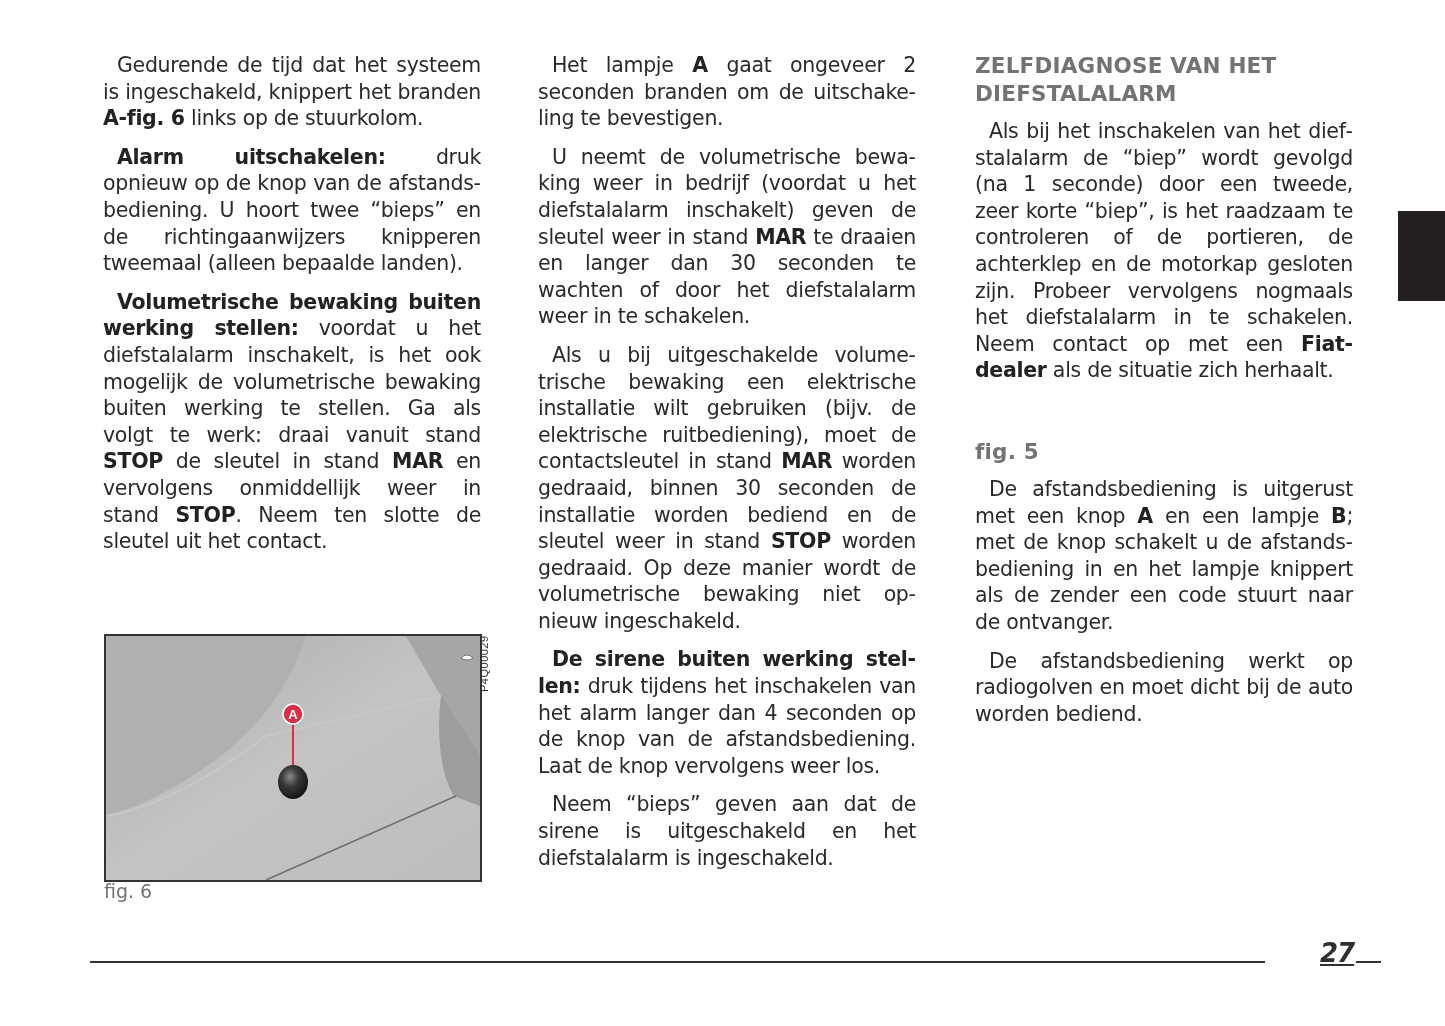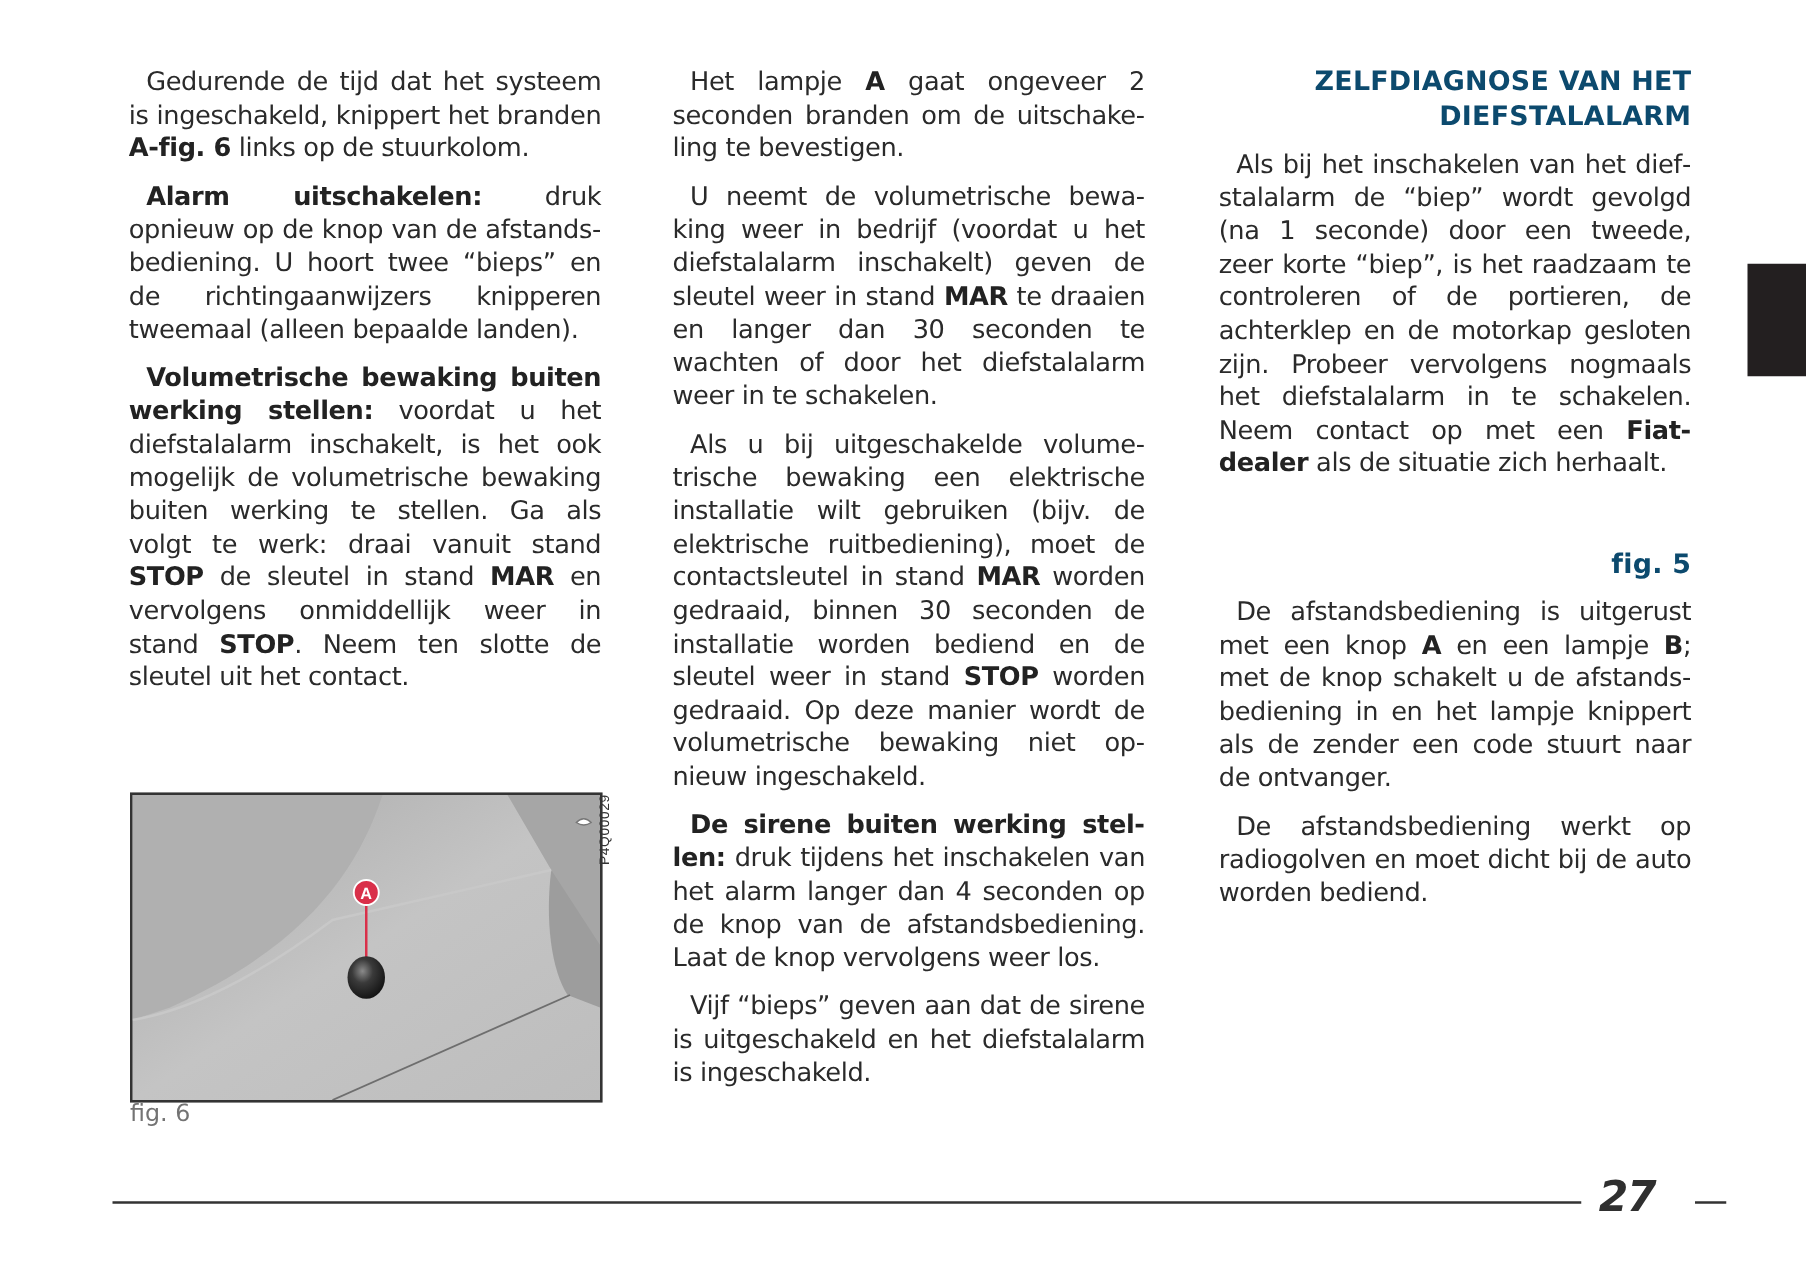--- a/index.html
+++ b/index.html
@@ -6,42 +6,42 @@
   body {
     width: 1445px; height: 1026px; background: #ffffff; position: relative; overflow: hidden;
     font-family: "DejaVu Sans", sans-serif; color: #2a2a2a;
   }
   .col { position: absolute; top: 52px; width: 378px; font-size: 20.5px; line-height: 26.6px; letter-spacing: -0.3px; }
   .col p { margin: 0 0 12px 0; text-align: justify; text-indent: 14px; hyphens: manual; }
   #col1 { left: 103px; }
   #col2 { left: 538px; }
   #col3 { left: 975px; }
   b { font-weight: bold; color: #222; }
-  h2 { margin: 0 0 10px 0; font-size: 21.5px; line-height: 28px; font-weight: bold; letter-spacing: 0.2px; color: #0c4a6e; text-align: right; }
+  h2 { margin: 0 0 10px 0; font-size: 21.5px; line-height: 28px; font-weight: bold; letter-spacing: 0.2px; color: #737373; }
   h3 { margin: 0 0 12px 14px; font-size: 21px; line-height: 26px; font-weight: bold; color: #222; }
   .gap { height: 14px; }
 
   #figure {
     position: absolute; left: 104px; top: 634px; width: 374px; height: 244px;
     border: 2px solid #333; background: #b9b9b9; overflow: hidden;
   }
   #figure svg { position: absolute; left: 0; top: 0; }
   #fig-code {
     position: absolute; left: 478px; top: 632px; width: 18px; height: 60px;
     writing-mode: vertical-rl; transform: rotate(180deg);
     font-family: "Liberation Sans", sans-serif; font-size: 11px; color: #333; letter-spacing: 0.5px;
   }
   #fig-caption { position: absolute; left: 104px; top: 880px; font-size: 19px; color: #737373; }
 
   #side-tab { position: absolute; left: 1398px; top: 211px; width: 47px; height: 90px; background: #231f20; }
 
   #footer-line-left { position: absolute; left: 90px; top: 961px; width: 1175px; height: 2px; background: #333; }
   #page-number {
-    position: absolute; left: 1279px; top: 938px; font-family: "DejaVu Sans", sans-serif;
-    font-size: 34px; font-weight: bold; font-style: italic; color: #2f2f2f; letter-spacing: -1px;
+    position: absolute; left: 1320px; top: 938px; font-family: "DejaVu Sans", sans-serif;
+    font-size: 26px; font-weight: bold; font-style: italic; color: #2f2f2f; letter-spacing: -1px; text-decoration: underline;
   }
   #footer-line-right { position: absolute; left: 1356px; top: 961px; width: 25px; height: 2px; background: #333; }
 </style>
 </head>
 <body>
 
 <div class="col" id="col1">
   <p><span>Gedurende de tijd dat het systeem is ingeschakeld, knippert het branden </span><b>A-fig. 6</b><span> links op de stuurkolom.</span></p>
   <p><b>Alarm uitschakelen:</b><span> druk opnieuw op de knop van de afstands­bediening. U hoort twee “bieps” en de richtingaanwijzers knipperen tweemaal (alleen bepaalde landen).</span></p>
   <p><b>Volumetrische bewaking buiten werking stellen:</b><span> voordat u het diefstalalarm inschakelt, is het ook mogelijk de volumetrische bewaking buiten werking te stellen. Ga als volgt te werk: draai vanuit stand </span><b>STOP</b><span> de sleutel in stand </span><b>MAR</b><span> en vervolgens onmiddellijk weer in stand </span><b>STOP</b><span>. Neem ten slotte de sleutel uit het contact.</span></p>
@@ -75,21 +75,21 @@
   </svg>
 </div>
 <div id="fig-code">P4Q00029</div>
 <div id="fig-caption">fig. 6</div>
 
 <div class="col" id="col2">
   <p><span>Het lampje </span><b>A</b><span> gaat ongeveer 2 seconden branden om de uitschake­ling te bevestigen.</span></p>
   <p><span>U neemt de volumetrische bewa­king weer in bedrijf (voordat u het diefstalalarm inschakelt) geven de sleutel weer in stand </span><b>MAR</b><span> te draaien en langer dan 30 seconden te wachten of door het diefstalalarm weer in te schakelen.</span></p>
   <p><span>Als u bij uitgeschakelde volume­trische bewaking een elektrische installatie wilt gebruiken (bijv. de elektrische ruitbediening), moet de contactsleutel in stand </span><b>MAR</b><span> wor­den gedraaid, binnen 30 seconden de installatie worden bediend en de sleutel weer in stand </span><b>STOP</b><span> worden gedraaid. Op deze manier wordt de volumetrische bewaking niet op­nieuw ingeschakeld.</span></p>
   <p><b>De sirene buiten werking stel­len:</b><span> druk tijdens het inschakelen van het alarm langer dan 4 seconden op de knop van de afstandsbediening. Laat de knop vervolgens weer los.</span></p>
-  <p>Vijf “bieps” geven aan dat de sirene is uitgeschakeld en het diefstalalarm is ingeschakeld.</p>
+  <p>Neem “bieps” geven aan dat de sirene is uitgeschakeld en het diefstalalarm is ingeschakeld.</p>
 </div>
 
 <div class="col" id="col3">
   <h2>ZELFDIAGNOSE VAN HET DIEFSTALALARM</h2>
   <p><span>Als bij het inschakelen van het dief­stalalarm de “biep” wordt gevolgd (na 1 seconde) door een tweede, zeer korte “biep”, is het raadzaam te controleren of de portieren, de achterklep en de motorkap gesloten zijn. Probeer vervolgens nogmaals het diefstalalarm in te schakelen. Neem contact op met een </span><b>Fiat­dealer</b><span> als de situatie zich herhaalt.</span></p>
   <div class="gap"></div>
   <h2><br><span>fig. 5</span></h2>
   <p><span>De afstandsbediening is uitgerust met een knop </span><b>A</b><span> en een lampje </span><b>B</b><span>; met de knop schakelt u de afstands­bediening in en het lampje knippert als de zender een code stuurt naar de ontvanger.</span></p>
   <p>De afstandsbediening werkt op radiogolven en moet dicht bij de auto worden bediend.</p>
 </div>

